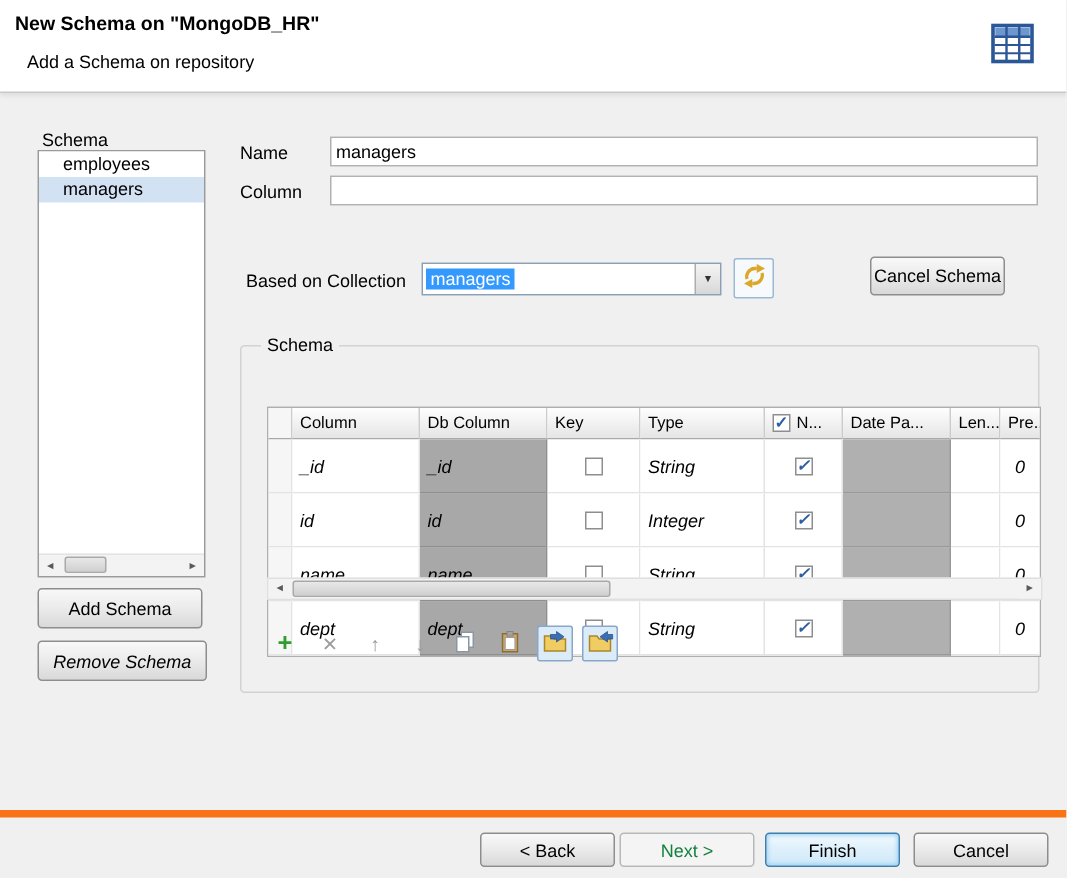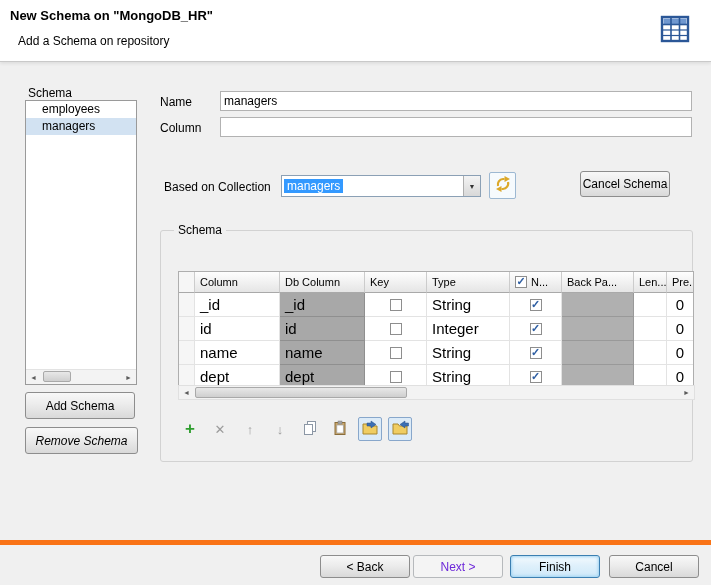--- a/index.html
+++ b/index.html
@@ -29,21 +29,21 @@
     font-family:inherit; font-size:12px; color:#000;
     background:linear-gradient(#f8f8f8,#ececec 45%,#d9d9d9);
     border:1px solid #8d8d8d; border-radius:3px; cursor:default;
   }
   .btn.default {
     border:1px solid #3c7fb1;
     box-shadow:inset 0 0 3px 1px #9fd3f2;
     background:linear-gradient(#f4fafe,#dff0fb 45%,#cfe9f9);
   }
   .btn.disabled {
-    background:#f4f4f4; border:1px solid #b6b9bc; color:#6d28d9;
+    background:#f4f4f4; border:1px solid #b6b9bc; color:#15803d;
   }
   .textbox {
     position:absolute; height:20px; background:#fff; border:1px solid #b2b2b2;
     font-family:inherit; font-size:12px; padding:0 3px;
   }
   .form-label { position:absolute; font-size:12px; }
 
   
   .listbox {
     position:absolute; left:25px; top:100px; width:112px; height:285px;
@@ -94,23 +94,23 @@
 
   
   .schema-table { position:absolute; left:17px; top:40px; border:1px solid #aeaeae; background:#fff; }
   .tgrid { display:grid; grid-template-columns:16px 85px 85px 62px 83px 52px 72px 33px 26px; }
   .thead .tcell {
     height:21px; background:linear-gradient(#fefefe,#e5e5e5);
     border-right:1px solid #cccccc; border-bottom:1px solid #a9a9a9;
     font-size:11px; display:flex; align-items:center; padding-left:5px; white-space:nowrap; overflow:hidden;
   }
   .trow .tcell {
-    height:24px; background:#fff;
+    height:36px; background:#fff;
     border-right:1px solid #e3e3e3; border-bottom:1px solid #e3e3e3;
-    font-size:15px; display:flex; align-items:center; padding-left:5px; white-space:nowrap; overflow:hidden;
+    font-size:12px; display:flex; align-items:center; padding-left:5px; white-space:nowrap; overflow:hidden;font-style:italic;
   }
   .tcell.center { justify-content:center; padding-left:0; }
   .tcell.indicator { background:#f6f6f6; }
   .tcell.graycell { background:#a8a8a8; border-right-color:#8f8f8f; border-bottom-color:#8f8f8f; }
   .tcell.datecell { background:#b0b0b0; border-right-color:#999999; border-bottom-color:#999999; }
   .cb {
     width:12px; height:12px; background:#fff; border:1px solid #8e8e8e;
     display:inline-flex; align-items:center; justify-content:center;
     font-size:11px; color:#2f5fa3; flex:none;
   }
@@ -203,21 +203,21 @@
       <div class="tcell">Column</div>
       <div class="tcell">Db Column</div>
       <div class="tcell">Key</div>
       <div class="tcell">Type</div>
       <div class="tcell">
         <span class="nhead">
           <span class="cb checked"></span>
           <span>N...</span>
         </span>
       </div>
-      <div class="tcell">Back Pa...</div>
+      <div class="tcell">Date Pa...</div>
       <div class="tcell">Len...</div>
       <div class="tcell" style="border-right:none;">Pre...</div>
     </div>
 
     <div class="tgrid trow">
       <div class="tcell indicator"></div>
       <div class="tcell">_id</div>
       <div class="tcell graycell">_id</div>
       <div class="tcell center">
           <span class="cb"></span>

